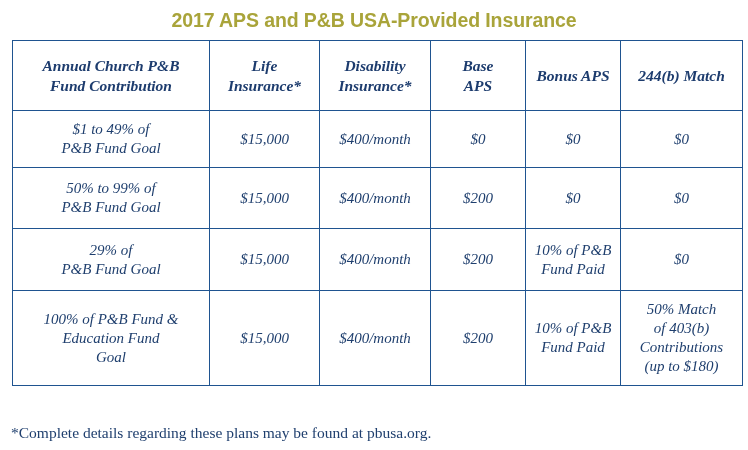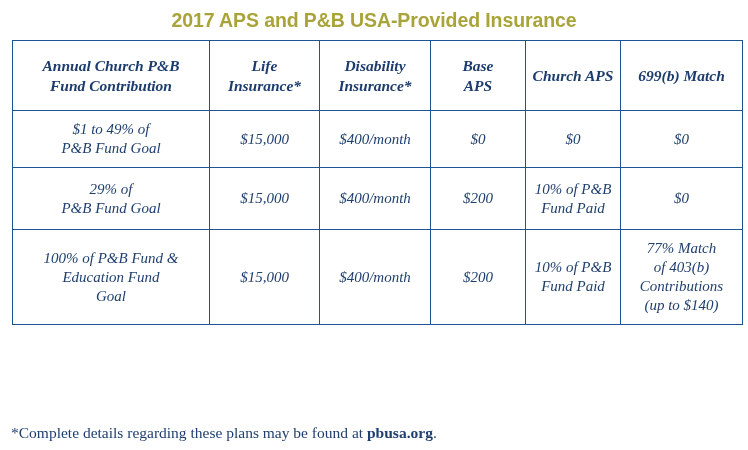--- a/index.html
+++ b/index.html
@@ -91,21 +91,21 @@
 
   .footnote {
     position: absolute;
     left: 11px;
     top: 423px;
     font-size: 15.5px;
     line-height: 20px;
     color: #1f3f6e;
     white-space: nowrap;
   }
-  .footnote b { font-weight: bold; text-align: center; }
+  .footnote b { font-weight: normal; text-align: center; }
 </style>
 </head>
 <body>
 
 <div class="page">
 
   <div class="title">2017 APS and P&amp;B USA-Provided Insurance</div>
 
   <div class="table-wrap">
     <table class="ins-table">
@@ -129,24 +129,24 @@
             </th>
           <th class="cell-lines">
               <span>Disability</span>
               <span>Insurance*</span>
             </th>
           <th class="cell-lines">
               <span>Base</span>
               <span>APS</span>
             </th>
           <th class="cell-lines">
-              <span>Church APS</span>
-            </th>
-          <th class="cell-lines">
-              <span>699(b) Match</span>
+              <span>Bonus APS</span>
+            </th>
+          <th class="cell-lines">
+              <span>244(b) Match</span>
             </th>
         </tr>
       </thead>
       <tbody>
         <tr class="r-1">
           <td class="cell-lines">
               <span>$1 to 49% of</span>
               <span>P&amp;B Fund Goal</span>
             </td>
           <td class="cell-lines">
@@ -158,20 +158,41 @@
           <td class="cell-lines">
               <span>$0</span>
             </td>
           <td class="cell-lines">
               <span>$0</span>
             </td>
           <td class="cell-lines">
               <span>$0</span>
             </td>
         </tr>
+        <tr class="r-2">
+          <td class="cell-lines">
+              <span>50% to 99% of</span>
+              <span>P&amp;B Fund Goal</span>
+            </td>
+          <td class="cell-lines">
+              <span>$15,000</span>
+            </td>
+          <td class="cell-lines">
+              <span>$400/month</span>
+            </td>
+          <td class="cell-lines">
+              <span>$200</span>
+            </td>
+          <td class="cell-lines">
+              <span>$0</span>
+            </td>
+          <td class="cell-lines">
+              <span>$0</span>
+            </td>
+        </tr>
         <tr class="r-3">
           <td class="cell-lines">
               <span>29% of</span>
               <span>P&amp;B Fund Goal</span>
             </td>
           <td class="cell-lines">
               <span>$15,000</span>
             </td>
           <td class="cell-lines">
               <span>$400/month</span>
@@ -200,24 +221,24 @@
               <span>$400/month</span>
             </td>
           <td class="cell-lines">
               <span>$200</span>
             </td>
           <td class="cell-lines">
               <span>10% of P&amp;B</span>
               <span>Fund Paid</span>
             </td>
           <td class="cell-lines">
-              <span>77% Match</span>
+              <span>50% Match</span>
               <span>of 403(b)</span>
               <span>Contributions</span>
-              <span>(up to $140)</span>
+              <span>(up to $180)</span>
             </td>
         </tr>
       </tbody>
     </table>
   </div>
 
   <div class="footnote"><span>*Complete details regarding these plans may be found at </span><b>pbusa.org</b><span>.</span></div>
 
 </div>
 

